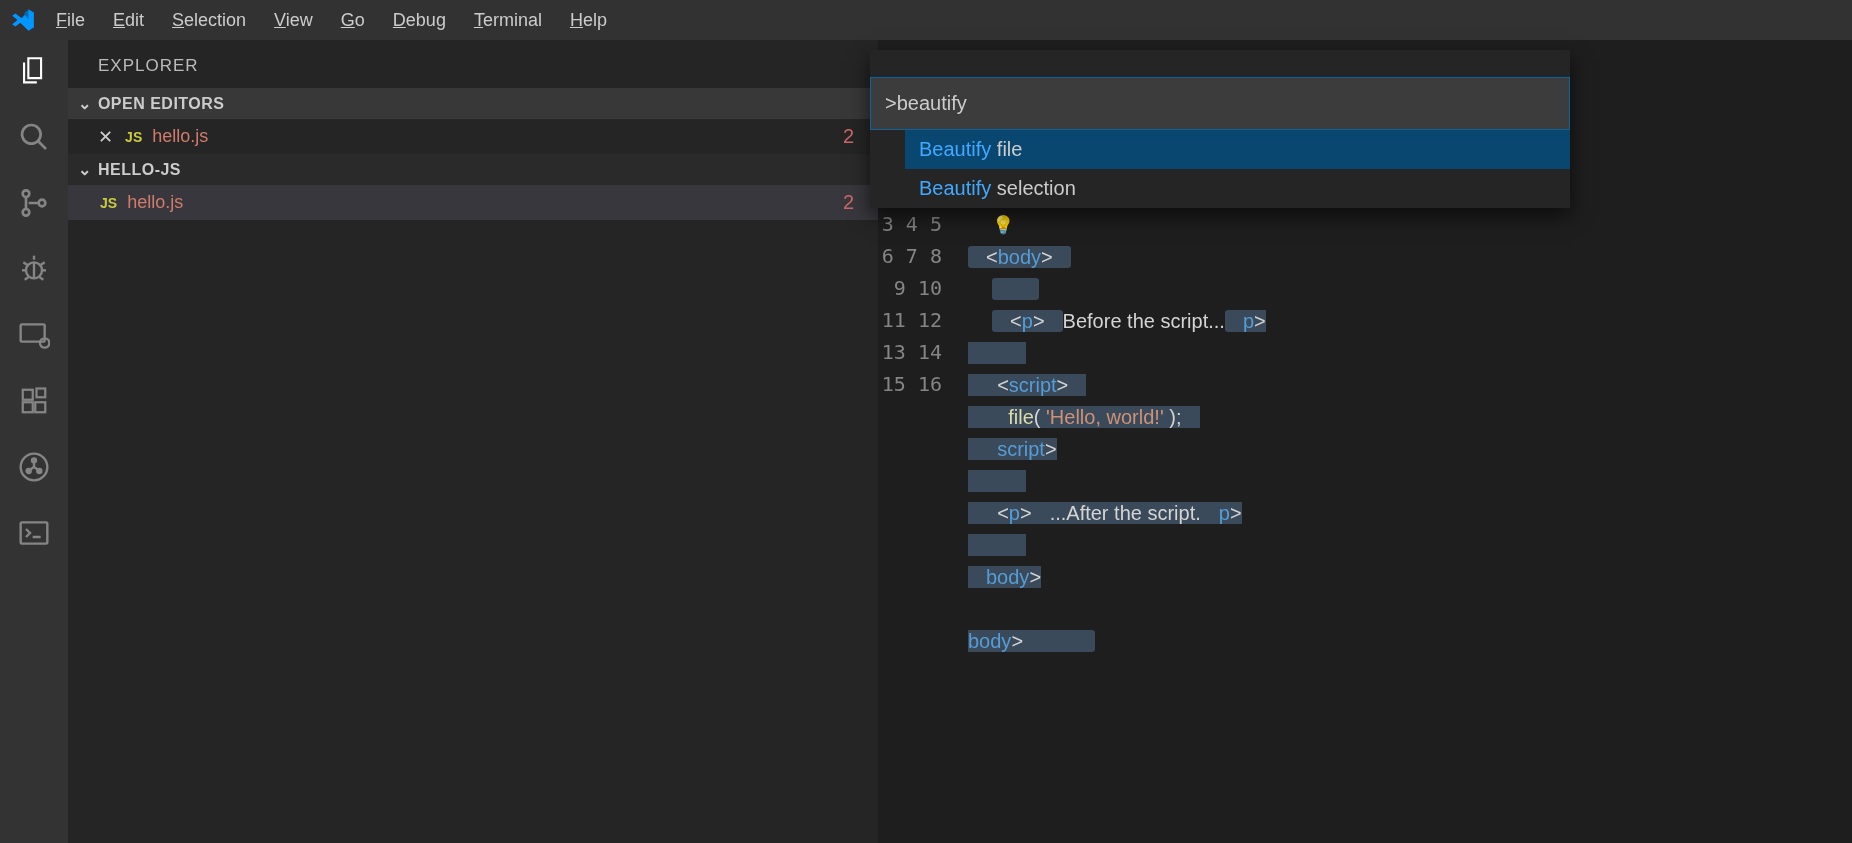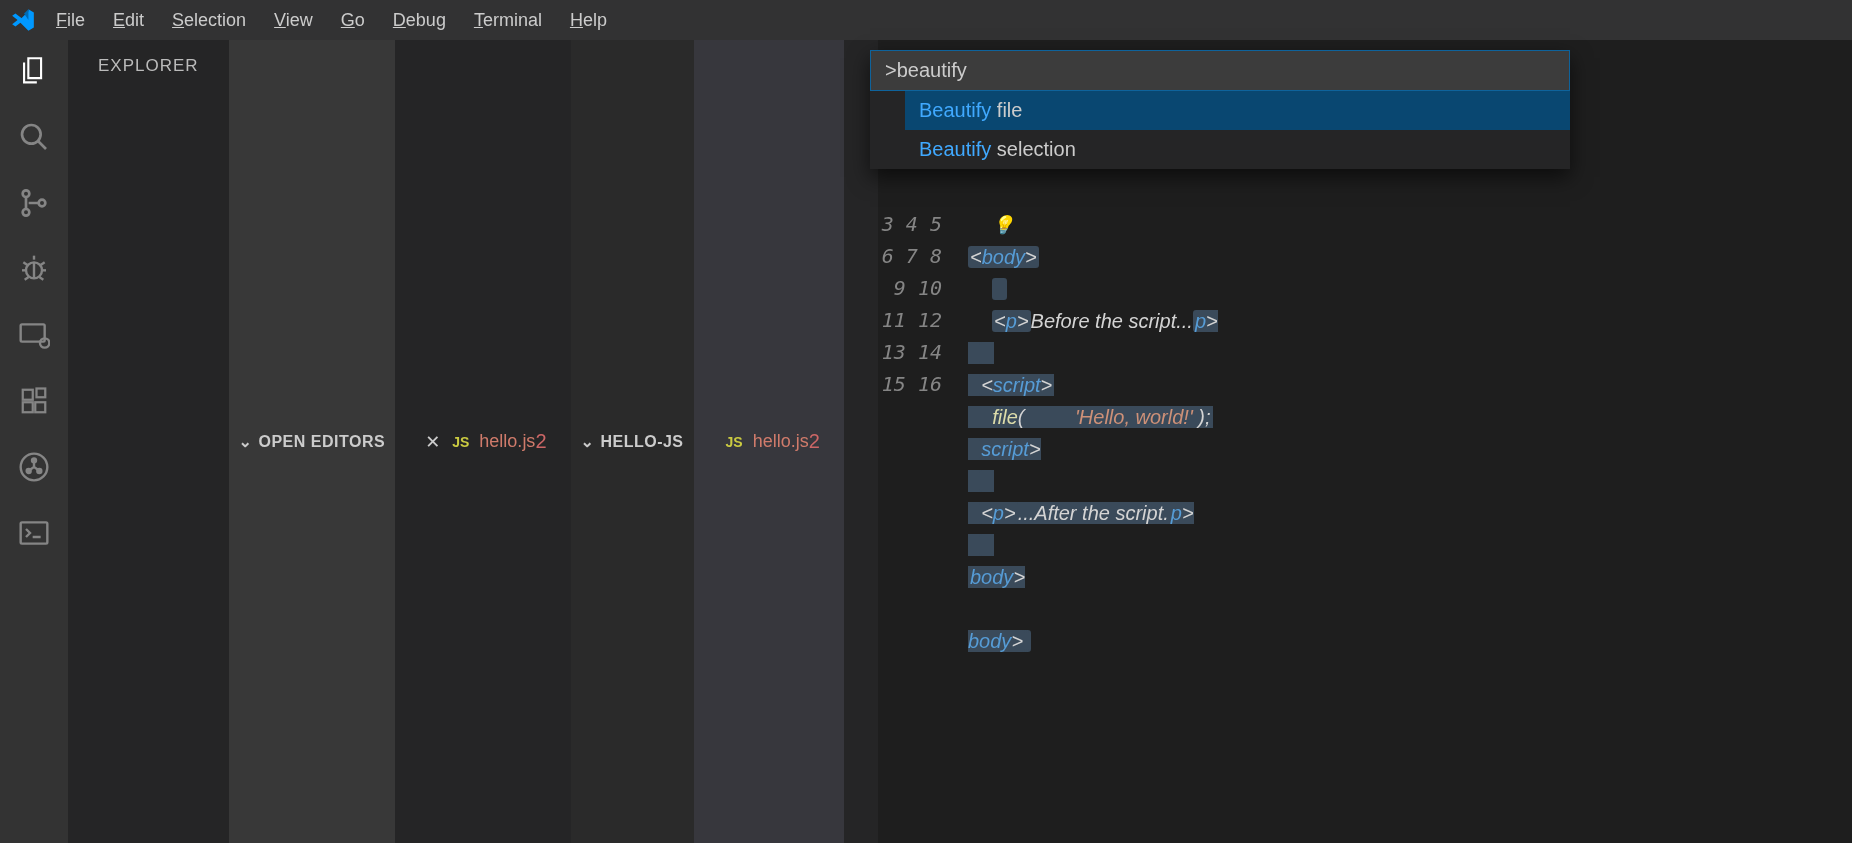--- a/index.html
+++ b/index.html
@@ -15,47 +15,47 @@
 
 
 .main { display:flex; height:calc(100% - 40px); }
 
 
 .activity-bar { width:68px; background:#333; display:flex; flex-direction:column; align-items:center; padding-top:14px; gap:32px; }
 .activity-icon { width:34px; height:34px; color:#858585; cursor:pointer; display:flex; align-items:center; justify-content:center; }
 .activity-icon.active { color:#fff; }
 
 
-.sidebar { width:810px; background:#252526; display:flex; font-size:18px; }
+.sidebar { width:810px; background:#252526; display:flex; flex-direction:column; font-size:18px; }
 .sidebar-title { padding:16px 30px 12px; color:#bbb; letter-spacing:1px; font-size:17px; }
 .section-header { display:flex; align-items:center; padding:6px 10px; background:#383838; color:#ccc; font-weight:bold; letter-spacing:0.5px; font-size:16px; cursor:pointer; }
 .section-header.folder { background:#2a2a2a; }
 .chevron { margin-right:6px; }
 .file-row { display:flex; align-items:center; padding:6px 10px 6px 30px; color:#ccc; cursor:pointer; }
 .file-row.active { background:#37373d; }
 .file-row .close { margin-right:10px; color:#ccc; font-size:18px; }
 .js-badge { background:transparent; color:#cbcb41; font-weight:bold; font-size:14px; margin-right:8px; padding:0 2px; }
 .filename { color:#d07b6b; font-size:18px; }
 .error-count { margin-left:auto; margin-right:14px; color:#c66; font-size:20px; }
 
 
-.editor { flex:1; background:#1e1e1e; display:flex; position:relative;font-style:italic; }
+.editor { flex:1; background:#1e1e1e; display:flex; position:relative; }
 .gutter { width:90px; text-align:right; padding-right:26px; color:#858585; font-family:Consolas,monospace; font-size:20px; line-height:32px; padding-top:168px; }
 .code { flex:1; font-family:Consolas,monospace; font-size:20px; line-height:32px; padding-top:168px; white-space:pre; color:#d4d4d4; }
 .bulb { color:#ffcc00; font-size:18px; display:inline-block; }
-.sel { background:#3a4a5a; border-radius:3px; padding:0 2px; }
+.sel { background:#3a4a5a; border-radius:3px; padding:0 18px; }
 .tag { color:#569cd6; }
-.str { color:#ce9178;margin-left:45px; }
+.str { color:#ce9178; }
 .fn { color:#dcdcaa; }
 .pun { color:#d4d4d4; }
 .txt { color:#d4d4d4; }
 
 
 .palette { position:absolute; top:50px; left:870px; width:700px; background:#252526; box-shadow:0 8px 20px rgba(0,0,0,0.6); z-index:10; }
-.palette-input { width:100%; background:#3c3c3c; border:1px solid #0e639c; color:#ccc; font-size:20px; padding:8px 14px; outline:none; }
+.palette-input { width:100%; background:#3c3c3c; border:1px solid #0e639c; color:#ccc; font-size:20px; padding:14px 14px; outline:none;margin-top:27px; }
 .palette-item { padding:8px 14px; font-size:20px; color:#ccc; cursor:pointer;margin-left:35px; }
 .palette-item.selected { background:#094771; }
 .palette-item .hl { color:#40a9ff; font-weight:500; }
 
 svg { display:block; }
 </style>
 </head>
 <body>
 
 <div class="title-bar">

